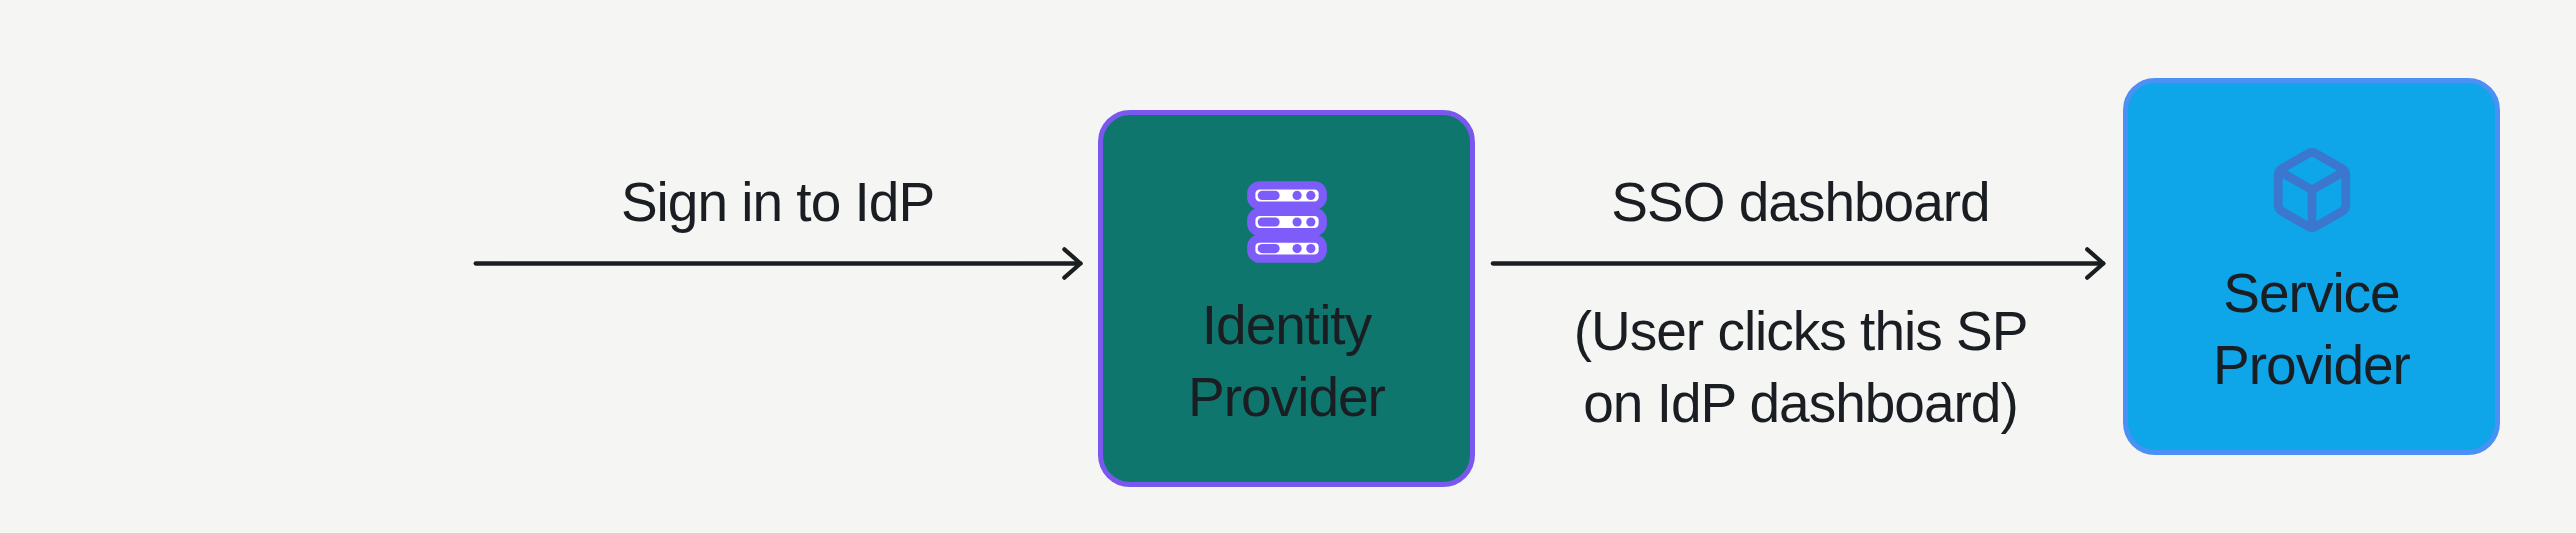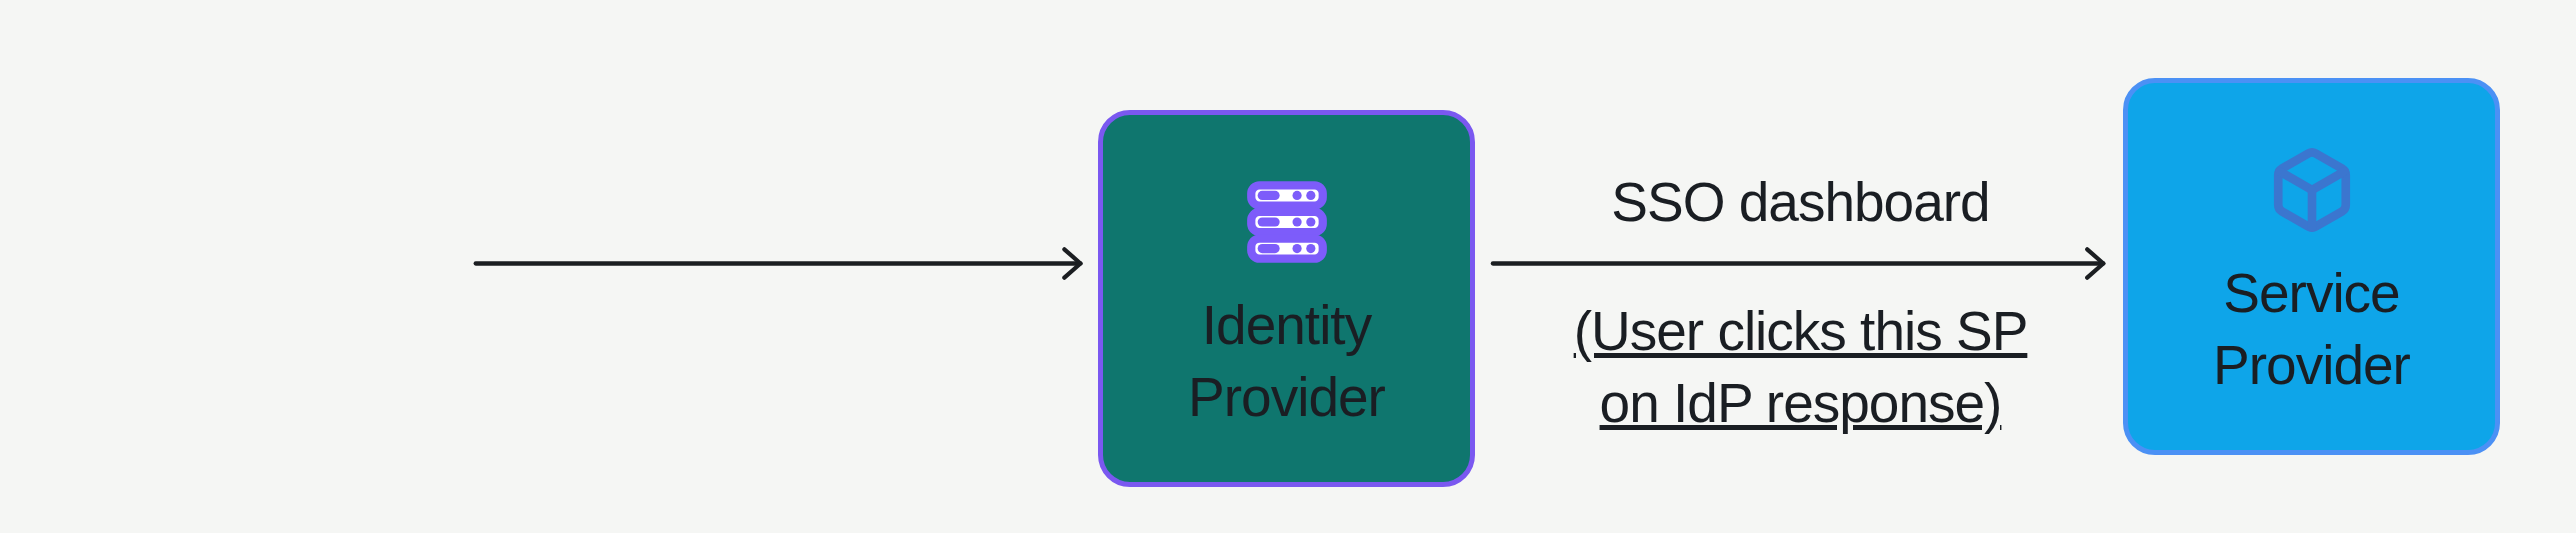--- a/index.html
+++ b/index.html
@@ -50,35 +50,36 @@
   .edge-arrow { position: absolute; top: 237px; }
   .edge-label {
     position: absolute;
     font-size: 55px;
     line-height: 72px;
     font-weight: 500;
     letter-spacing: -1px;
     text-align: center;
     color: #1a1e23;
   }
-  .edge-label .line { display: block; text-decoration: underline; }
+  .edge-label .line { display: block; }
   .edge-label--e1-main { left: 444px;  top: 166px; width: 667px; }
   .edge-label--e2-main { left: 1467px; top: 166px; width: 667px; }
   .edge-label--e2-sub  { left: 1372px; top: 295px; width: 857px; }
 </style>
 </head>
 <body>
 
 <div class="canvas">
 
 
   <svg class="edge-arrow" style="left:471px" width="617" height="53" viewBox="0 0 648 56" fill="none" stroke-linecap="round" stroke-linejoin="round" stroke-width="4.5" stroke="#1b1e21">
     <line x1="3" y1="28" x2="642" y2="28"></line>
     <polyline points="625,13 642,28 625,43"></polyline>
   </svg>
+  <div class="edge-label edge-label--e1-main">Sign in to IdP</div>
 
   <div class="node node--idp">
     <div class="icon-wrap">
       <svg width="88" height="84" viewBox="0 0 96 90" stroke="#7d5cfa" fill="#7d5cfa">
         <rect x="9" y="5" width="78" height="22" rx="9" fill="#ffffff" stroke-width="9"></rect>
         <rect x="9" y="34" width="78" height="22" rx="9" fill="#ffffff" stroke-width="9"></rect>
         <rect x="9" y="63" width="78" height="22" rx="9" fill="#ffffff" stroke-width="9"></rect>
         <rect x="16" y="11" width="24" height="10" rx="5" stroke="none"></rect>
         <rect x="16" y="40" width="24" height="10" rx="5" stroke="none"></rect>
         <rect x="16" y="69" width="24" height="10" rx="5" stroke="none"></rect>
@@ -96,21 +97,21 @@
     </div>
   </div>
 
   <svg class="edge-arrow" style="left:1488px" width="623" height="53" viewBox="0 0 654 56" fill="none" stroke-linecap="round" stroke-linejoin="round" stroke-width="4.5" stroke="#1b1e21">
     <line x1="3" y1="28" x2="648" y2="28"></line>
     <polyline points="631,13 648,28 631,43"></polyline>
   </svg>
   <div class="edge-label edge-label--e2-main">SSO dashboard</div>
   <div class="edge-label edge-label--e2-sub">
     <span class="line">(User clicks this SP</span>
-    <span class="line">on IdP response)</span>
+    <span class="line">on IdP dashboard)</span>
   </div>
 
   <div class="node node--sp">
     <div class="icon-wrap">
       <svg width="90" height="90" viewBox="0 0 24 24" fill="none" stroke-width="2.3" stroke-linecap="round" stroke-linejoin="round" stroke="#3b76cf">
         <path d="M21 8a2 2 0 0 0-1-1.73l-7-4a2 2 0 0 0-2 0l-7 4A2 2 0 0 0 3 8v8a2 2 0 0 0 1 1.73l7 4a2 2 0 0 0 2 0l7-4A2 2 0 0 0 21 16Z"></path>
         <path d="m3.3 7 8.7 5 8.7-5"></path>
         <path d="M12 22V12"></path>
       </svg>
     </div>

